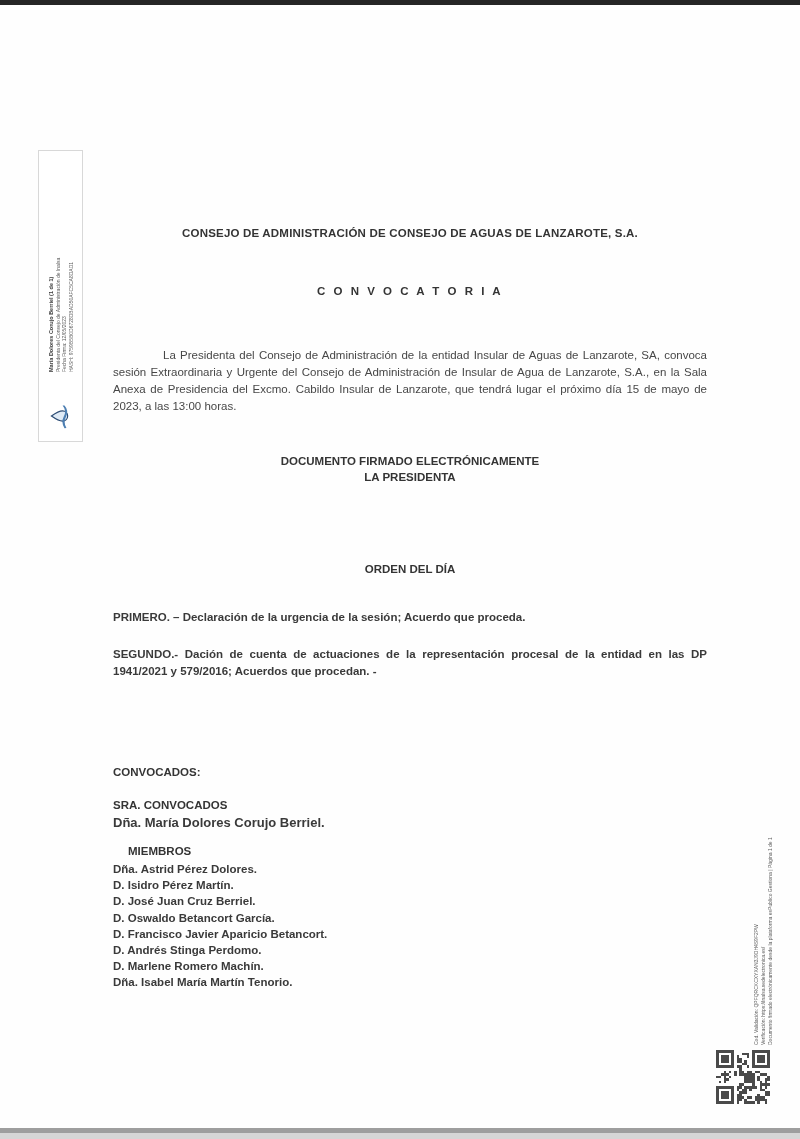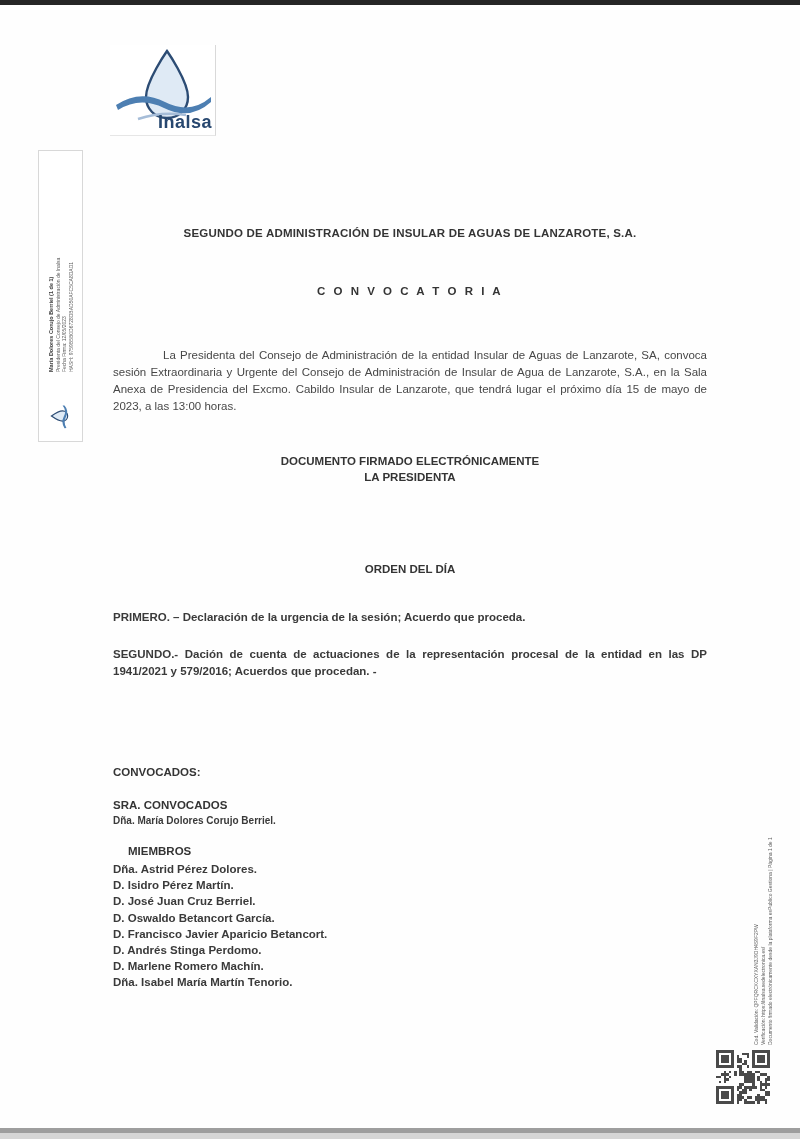--- a/index.html
+++ b/index.html
@@ -108,21 +108,21 @@
   .convocados-heading {
     position: absolute; top: 766px;
     font-weight: bold; font-size: 11.5px; color: #343434;
   }
   .presidenta-heading {
     position: absolute; top: 799px;
     font-weight: bold; font-size: 11.5px; color: #343434;
   }
   .presidenta-name {
     position: absolute; top: 815px;
-    font-weight: bold; font-size: 10px; color: #3a3a3a;
+    font-weight: bold; font-size: 13px; color: #3a3a3a;
   }
   .miembros-heading {
     position: absolute; top: 845px;
     font-weight: bold; font-size: 11.5px; color: #343434; padding-left: 15px;
   }
   .member-list { position: absolute; top: 861px; }
   .member-list .member {
     font-weight: bold; font-size: 11.5px; line-height: 16.2px;
     color: #3a3a3a; white-space: nowrap;
   }
@@ -143,43 +143,35 @@
     width: 54px; height: 54px;
   }
 </style>
 </head>
 <body>
 
 <div class="page">
 
   <div class="top-bar"></div>
 
-  <div class="logo-box">
-    <svg width="106" height="91" viewBox="0 0 106 91">
-      <path d="M57 6 C57 6 36 36 36 52 C36 64 45 73 57 73 C69 73 78 64 78 52 C78 36 57 6 57 6 Z" fill="#dfeaf5" stroke="#2c4c74" stroke-width="2.4"></path>
-      <path d="M6 60 Q30 44 55 57 Q80 70 101 52 L101 57 Q80 76 54 63 Q30 51 8 65 Z" fill="#4d7fb2"></path>
-      <path d="M28 74 Q52 66 76 70" fill="none" stroke="#a6bdd8" stroke-width="2.5"></path>
-    </svg>
-    <div class="logo-wordmark">Inalsa</div>
-  </div>
 
   <div class="stamp-box"></div>
   <div class="stamp-text">
     <div class="line bold">María Dolores Corujo Berriel (1 de 1)</div>
     <div class="line">Presidenta del Consejo de Administración de Inalsa</div>
     <div class="line">Fecha Firma: 12/05/2023</div>
     <div class="line">HASH: 9759B5B0D6728DBAD50AFC5CA8DAD1</div>
   </div>
   <svg class="stamp-logo" width="30" height="22" viewBox="0 0 106 91">
     <path d="M57 6 C57 6 36 36 36 52 C36 64 45 73 57 73 C69 73 78 64 78 52 C78 36 57 6 57 6 Z" fill="#dfeaf5" stroke="#2c4c74" stroke-width="5"></path>
     <path d="M6 60 Q30 44 55 57 Q80 70 101 52 L101 60 Q80 79 54 66 Q30 54 8 68 Z" fill="#4d7fb2"></path>
   </svg>
 
   <div class="content">
-    <div class="doc-title">SEGUNDO DE ADMINISTRACIÓN DE INSULAR DE AGUAS DE LANZAROTE, S.A.</div>
+    <div class="doc-title">CONSEJO DE ADMINISTRACIÓN DE CONSEJO DE AGUAS DE LANZAROTE, S.A.</div>
     <div class="convocatoria">C O N V O C A T O R I A</div>
     <div class="body-par">La Presidenta del Consejo de Administración de la entidad Insular de Aguas de Lanzarote, SA, convoca sesión Extraordinaria y Urgente del Consejo de Administración de Insular de Agua de Lanzarote, S.A., en la Sala Anexa de Presidencia del Excmo. Cabildo Insular de Lanzarote, que tendrá lugar el próximo día 15 de mayo de 2023, a las 13:00 horas.</div>
 
     <div class="sig-block">
       <div>DOCUMENTO FIRMADO ELECTRÓNICAMENTE</div>
       <div>LA PRESIDENTA</div>
     </div>
 
     <div class="orden-heading">ORDEN DEL DÍA</div>
     <div class="orden-item1">PRIMERO. – Declaración de la urgencia de la sesión; Acuerdo que proceda.</div>

